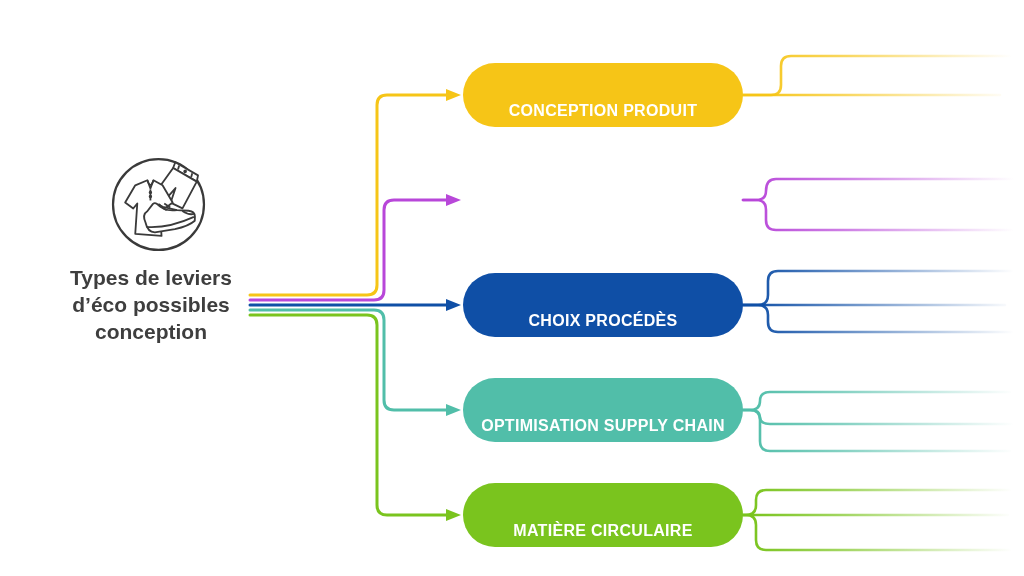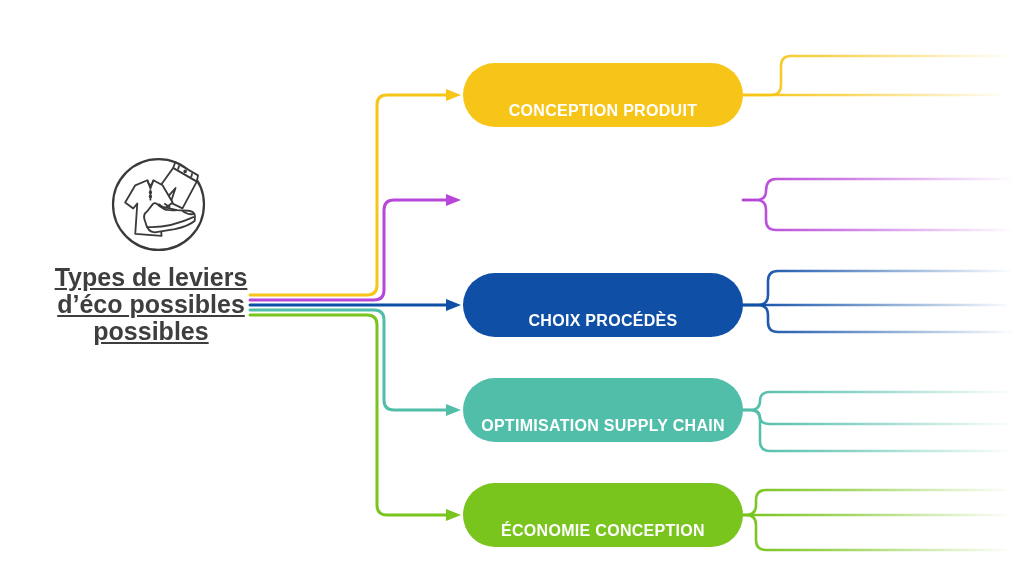--- a/index.html
+++ b/index.html
@@ -32,21 +32,21 @@
     margin-top:31px;
   }
   .node0{background:var(--node0);} .node1{background:var(--node1);}
   .node2{background:var(--node2);} .node3{background:var(--node3);}
   .node4{background:var(--node4);}
 
   .root-icon{position:absolute;left:110px;top:156px;width:97px;height:97px;}
   .root-title{
     position:absolute;left:20px;top:264px;width:262px;
     text-align:center;color:#3e3e3e;font-weight:bold;
-    font-size:25px;line-height:27px;text-decoration:underline;
+    font-size:21px;line-height:27px;
   }
 </style>
 </head>
 <body>
 
 <div class="canvas">
 
   <svg class="root-icon" viewBox="0 0 96 96">
     <circle cx="48" cy="48" r="45" fill="#ffffff" stroke="#3a3a3a" stroke-width="2.2"></circle>
 
@@ -72,21 +72,21 @@
       <path d="M19 3 Q24 12 37 13" fill="none"></path>
       <line x1="22" y1="6" x2="27" y2="11"></line>
       <line x1="26" y1="4" x2="31" y2="9"></line>
       <path d="M42 15 Q48 21 53 20" fill="none"></path>
     </g>
   </svg>
 
   <div class="root-title">
     <div>Types de leviers</div>
     <div>d’éco possibles</div>
-    <div>possibles</div>
+    <div>conception</div>
   </div>
 
   <svg class="lines" width="1024" height="576" viewBox="0 0 1024 576">
     <defs>
       <linearGradient id="fade0" gradientUnits="userSpaceOnUse" x1="750" y1="0" x2="1012" y2="0">
         <stop offset="0" class="s0" stop-opacity="1"></stop>
           <stop offset="0.35" class="s0" stop-opacity="0.7"></stop>
           <stop offset="1" class="s0" stop-opacity="0"></stop>
       </linearGradient>
       <linearGradient id="fade1" gradientUnits="userSpaceOnUse" x1="750" y1="0" x2="1014" y2="0">
@@ -160,16 +160,16 @@
   <div class="node node0" style="top:63px">
     <span class="lbl">CONCEPTION PRODUIT</span>
   </div>
   <div class="node node3" style="top:378px">
     <span class="lbl">OPTIMISATION SUPPLY CHAIN</span>
   </div>
   <div class="node node2" style="top:273px">
     <span class="lbl">CHOIX PROCÉDÈS</span>
   </div>
   <div class="node node4" style="top:483px">
-    <span class="lbl">ÉCONOMIE CONCEPTION</span>
+    <span class="lbl">MATIÈRE CIRCULAIRE</span>
   </div>
 
 </div>
 
 </body></html>

